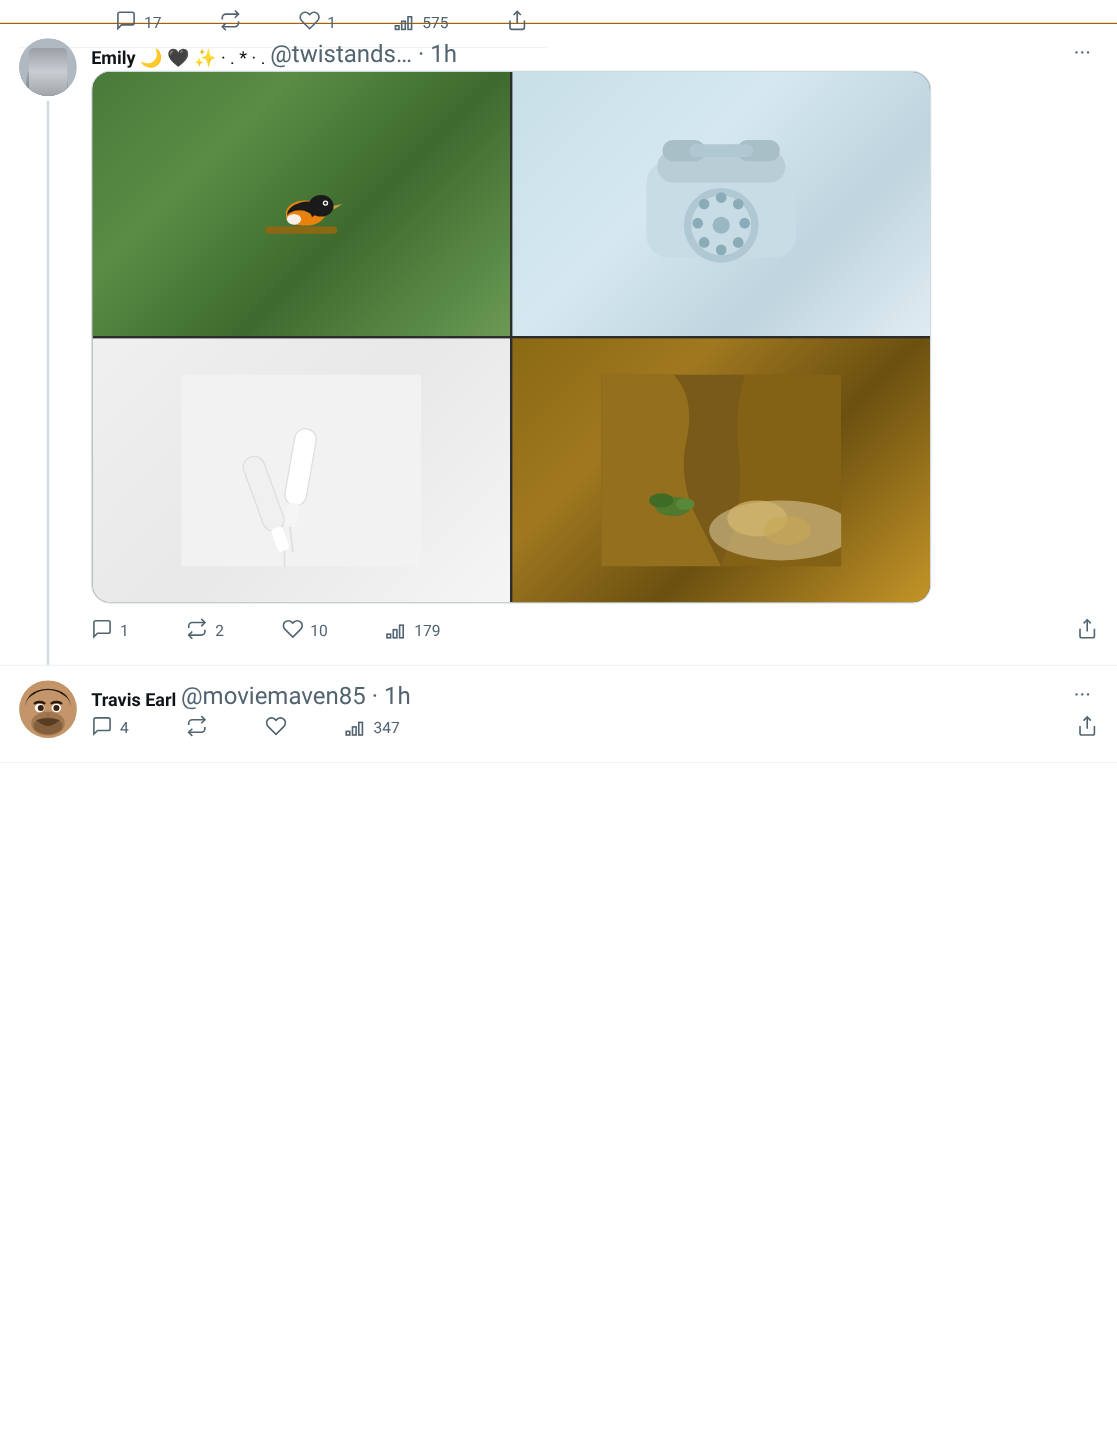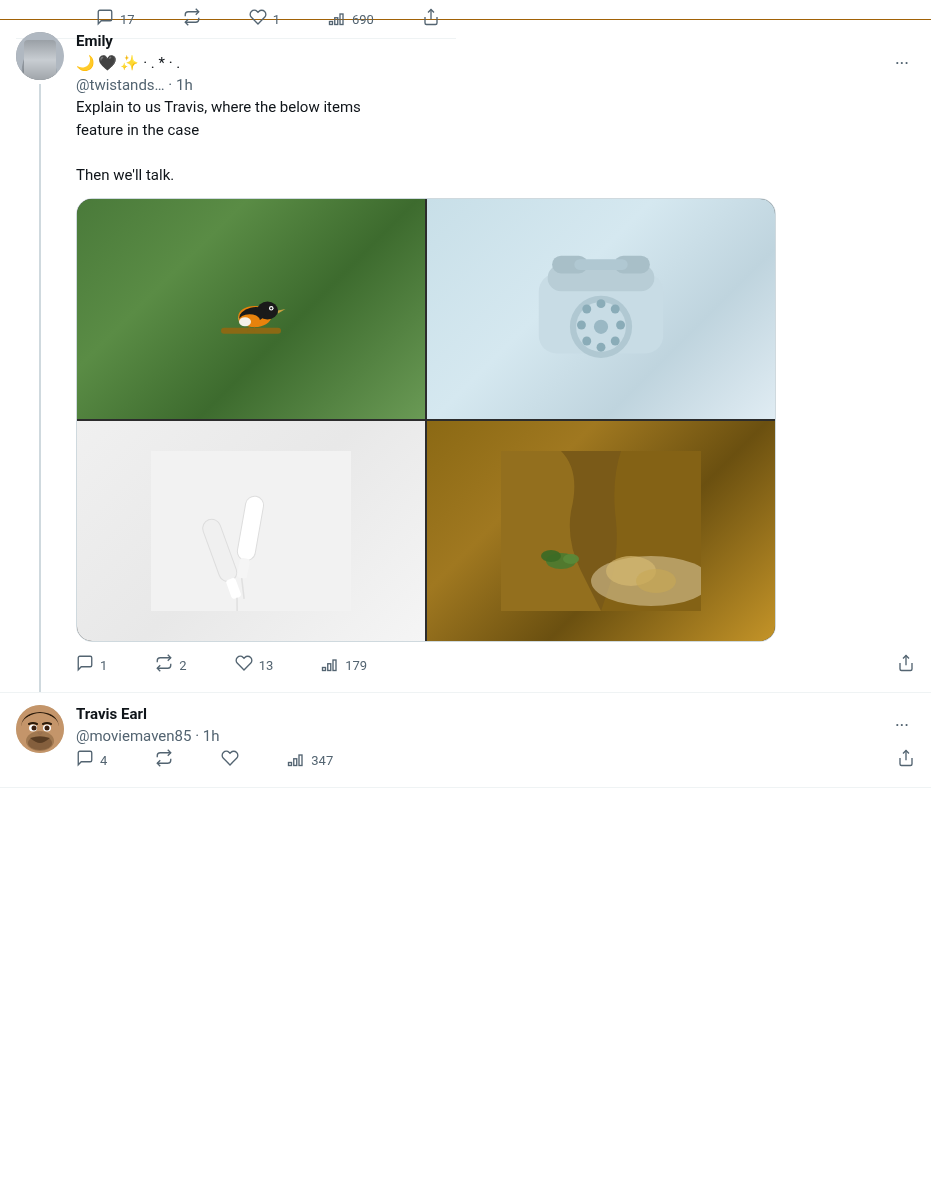--- a/index.html
+++ b/index.html
@@ -57,36 +57,35 @@
       padding-bottom: 12px;
     }
     .tweet-header {
       display: flex;
       align-items: center;
       justify-content: space-between;
       margin-bottom: 2px;
     }
     .tweet-header-left {
       display: flex;
-      align-items: flex-start;
+      align-items: flex-end;
       flex-wrap: wrap;
       gap: 4px;
-      flex-direction: column;
     }
     .display-name {
       font-weight: 700;
       font-size: 15px;
       color: #0f1419;
     }
     .name-decorations {
       font-size: 15px;
     }
     .username-time {
       color: #536471;
-      font-size: 15px;
+      font-size: 20px;
     }
     .more-icon {
       color: #536471;
       cursor: pointer;
       font-size: 18px;
       padding: 2px 6px;
     }
     .tweet-text {
       margin-bottom: 12px;
       line-height: 1.5;
@@ -239,21 +238,21 @@
       <span class="action-count">1</span>
     </span>
     <span class="action-item">
       <span class="action-icon">
         <svg width="18" height="18" viewBox="0 0 24 24" fill="none" stroke="#536471" stroke-width="1.8">
             <rect x="2" y="18" width="4" height="4"></rect>
             <rect x="9" y="13" width="4" height="9"></rect>
             <rect x="16" y="8" width="4" height="14"></rect>
           </svg>
       </span>
-      <span class="action-count">690</span>
+      <span class="action-count">575</span>
     </span>
     <span class="action-item" style="margin-left:auto; margin-right:0;">
       <span class="action-icon">
         <svg width="18" height="18" viewBox="0 0 24 24" fill="none" stroke="#536471" stroke-width="1.8">
             <path d="M4 12v8a2 2 0 0 0 2 2h12a2 2 0 0 0 2-2v-8"></path>
             <polyline points="16 6 12 2 8 6"></polyline>
             <line x1="12" y1="2" x2="12" y2="15"></line>
           </svg>
       </span>
     </span>
@@ -280,26 +279,20 @@
         <span class="display-name">Emily</span>
         <span class="name-decorations">🌙 🖤 ✨ · . * · .</span>
         <span class="username-time">
           <span>@twistands…</span>
           <span> · </span>
           <span>1h</span>
         </span>
       </div>
       <span class="more-icon">···</span>
     </div>
-    <div class="tweet-text">
-      <span>Explain to us Travis, where the below items</span><br>
-      <span>feature in the case</span><br>
-      <br>
-      <span>Then we'll talk.</span>
-    </div>
 
     <div class="image-grid-container">
       <div class="image-grid">
 
         <div class="grid-cell cell-bird">
           <svg class="bird-svg" viewBox="0 0 120 100" xmlns="http://www.w3.org/2000/svg">
 
             <rect x="20" y="75" width="80" height="8" rx="4" fill="#8B6914"></rect>
 
             <ellipse cx="65" cy="60" rx="22" ry="14" fill="#E8820C"></ellipse>
@@ -413,21 +406,21 @@
             </svg>
         </span>
         <span class="action-count">2</span>
       </span>
       <span class="action-item">
         <span class="action-icon">
           <svg width="18" height="18" viewBox="0 0 24 24" fill="none" stroke="#536471" stroke-width="1.8">
               <path d="M20.84 4.61a5.5 5.5 0 0 0-7.78 0L12 5.67l-1.06-1.06a5.5 5.5 0 0 0-7.78 7.78l1.06 1.06L12 21.23l7.78-7.78 1.06-1.06a5.5 5.5 0 0 0 0-7.78z"></path>
             </svg>
         </span>
-        <span class="action-count">13</span>
+        <span class="action-count">10</span>
       </span>
       <span class="action-item">
         <span class="action-icon">
           <svg width="18" height="18" viewBox="0 0 24 24" fill="none" stroke="#536471" stroke-width="1.8">
               <rect x="2" y="18" width="4" height="4"></rect>
               <rect x="9" y="13" width="4" height="9"></rect>
               <rect x="16" y="8" width="4" height="14"></rect>
             </svg>
         </span>
         <span class="action-count">179</span>

